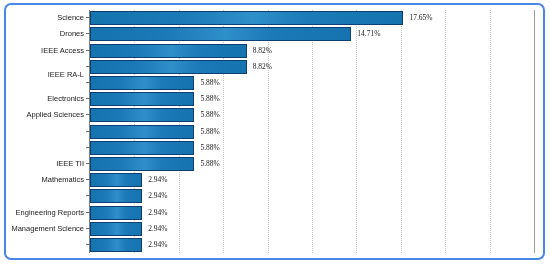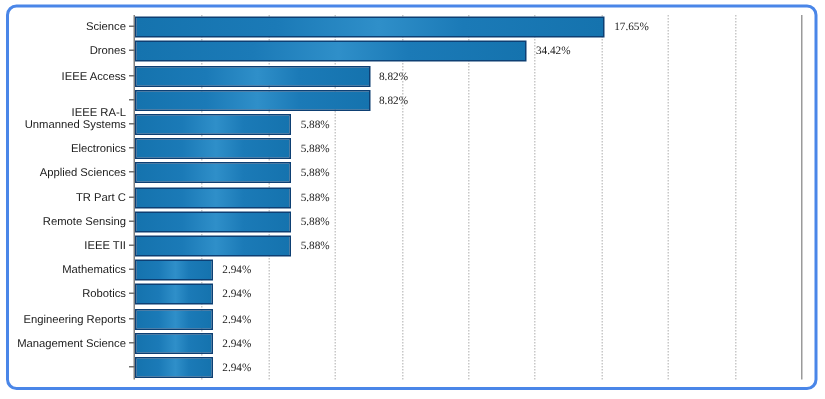--- a/index.html
+++ b/index.html
@@ -122,28 +122,24 @@
 </head>
 <body>
 
 <div id="figure-frame">
 
   <div id="category-labels">
       <div class="cat-label" style="top: 1.1px;">Science</div>
       <div class="cat-label" style="top: 17.3px;">Drones</div>
       <div class="cat-label" style="top: 33.5px;">IEEE Access</div>
       <div class="cat-label" style="top: 58px;">IEEE RA-L</div>
-      <div class="cat-label" style="top: 65.9px;">Unmanned Systems</div>
       <div class="cat-label" style="top: 82.1px;">Electronics</div>
       <div class="cat-label" style="top: 98.3px;">Applied Sciences</div>
-      <div class="cat-label" style="top: 114.5px;">TR Part C</div>
-      <div class="cat-label" style="top: 130.7px;">Remote Sensing</div>
       <div class="cat-label" style="top: 146.9px;">IEEE TII</div>
       <div class="cat-label" style="top: 163.1px;">Mathematics</div>
-      <div class="cat-label" style="top: 179.3px;">Robotics</div>
       <div class="cat-label" style="top: 195.5px;">Engineering Reports</div>
       <div class="cat-label" style="top: 211.7px; margin-left: 41px;">Management Science</div>
     </div>
 
   <div id="value-axis-spine"></div>
   <div id="plot-right-edge"></div>
 
   <div id="plot-area">
     <div id="gridlines">
         <div class="gridline" style="left: 44.4px;"></div>
@@ -158,21 +154,21 @@
       </div>
     <div id="bars">
         <div class="bar-row" style="top: 1.1px;">
           <div class="bar-tick"></div>
           <div class="bar-rect" style="width: 313.464px;"></div>
           <div class="bar-value" style="left: 319.464px;">17.65%</div>
         </div>
         <div class="bar-row" style="top: 17.3px;">
           <div class="bar-tick"></div>
           <div class="bar-rect" style="width: 261.25px;"></div>
-          <div class="bar-value" style="left: 267.25px;">34.42%</div>
+          <div class="bar-value" style="left: 267.25px;">14.71%</div>
         </div>
         <div class="bar-row" style="top: 33.5px;">
           <div class="bar-tick"></div>
           <div class="bar-rect" style="width: 156.643px;"></div>
           <div class="bar-value" style="left: 162.643px;">8.82%</div>
         </div>
         <div class="bar-row" style="top: 49.7px;">
           <div class="bar-tick"></div>
           <div class="bar-rect" style="width: 156.643px;"></div>
           <div class="bar-value" style="left: 162.643px;">8.82%</div>

